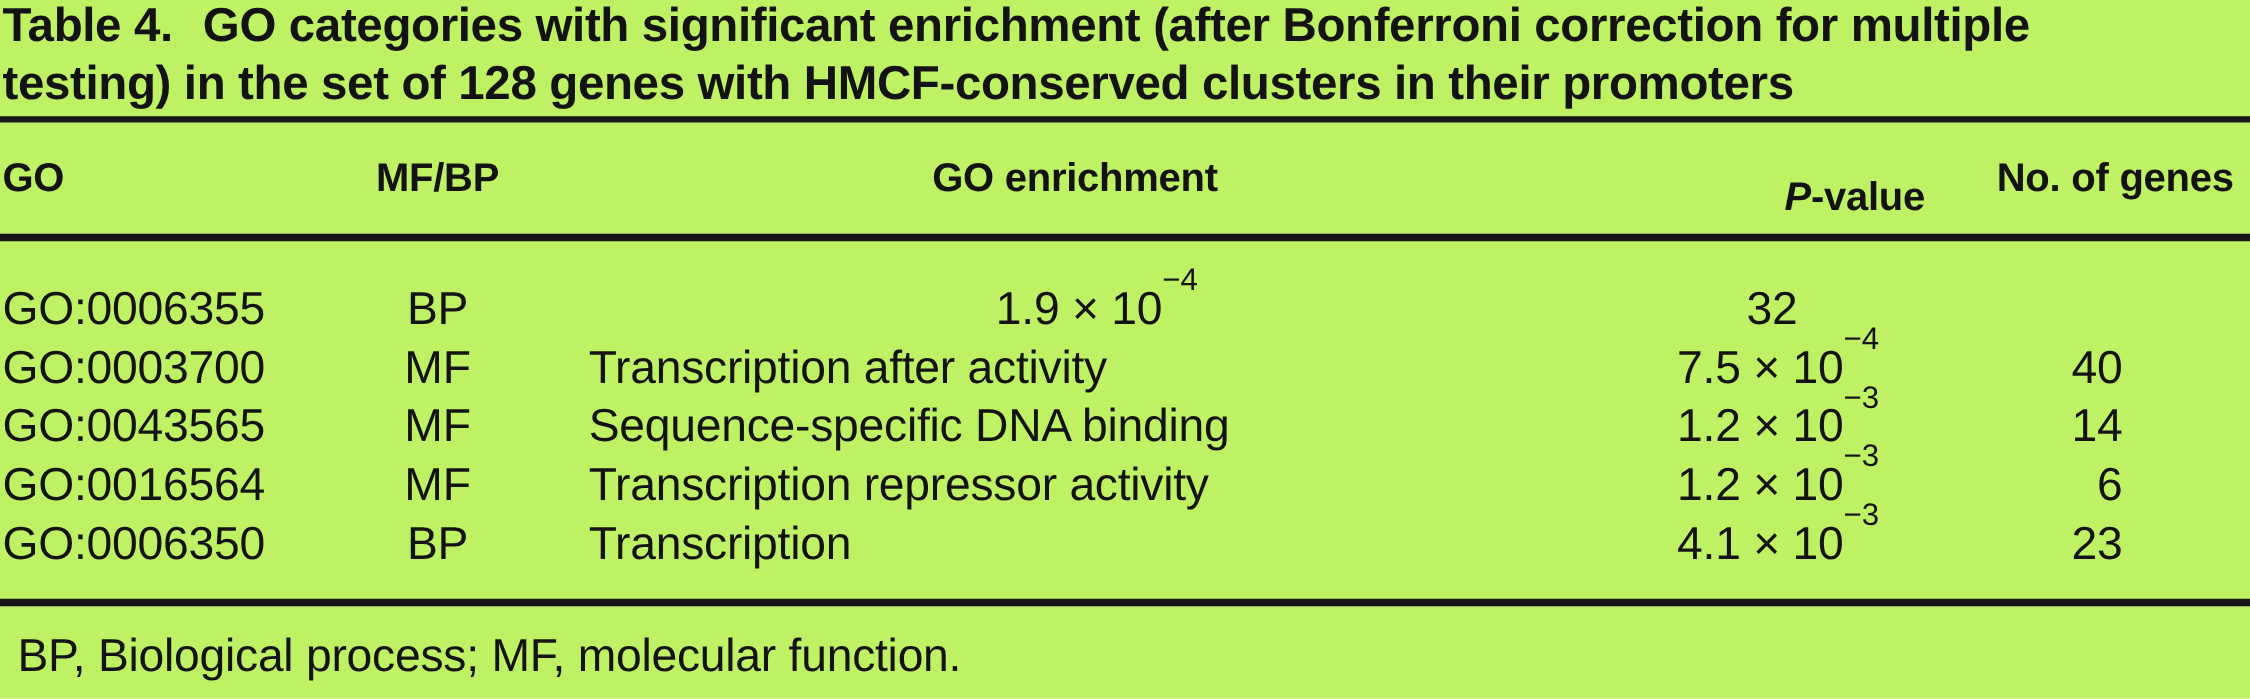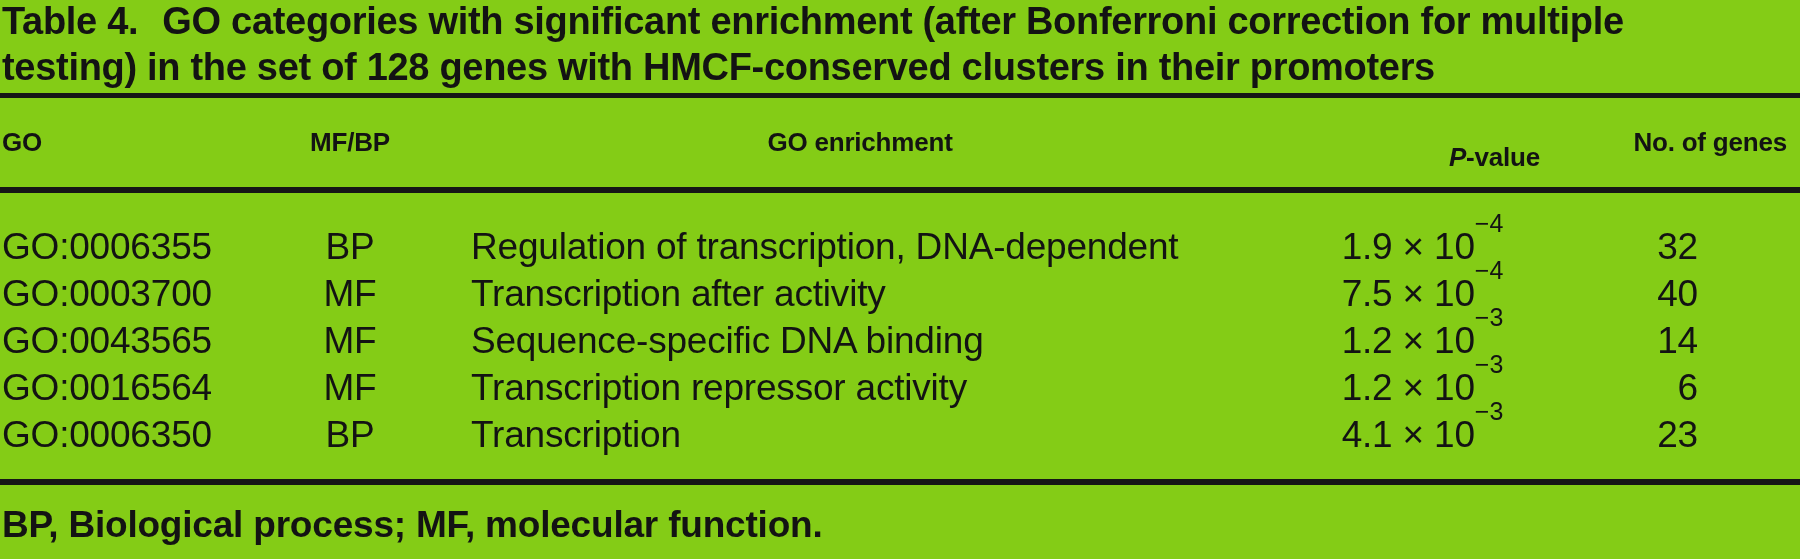--- a/index.html
+++ b/index.html
@@ -1,20 +1,20 @@
 <!DOCTYPE html>
 <html><head>
 <meta charset="utf-8">
 <style>
   html, body { margin: 0; padding: 0; background: #ffffff; }
   .canvas {
     position: relative;
     width: 1800px;
     height: 559px;
-    background: #84cc16;
+    background: #bef264;
     color: #131313;
     font-family: "Liberation Sans", sans-serif;
     overflow: hidden;
   }
   
   .title {
     position: absolute;
     top: -2px;
     left: 2px;
     font-size: 38px;
@@ -44,21 +44,21 @@
   .c-cat   { text-align: center; }
   .c-desc  { text-align: left;  padding-left: 21px; }
   .c-pval  { text-align: center;  padding-left: 35px; white-space: nowrap; }
   .c-genes { text-align: right; padding-right: 102px; }
   
   .hdr {
     position: absolute;
     top: 98px;
     height: 89px;
     align-items: center;
-    font-size: 26px;
+    font-size: 32px;
     font-weight: 700;
     letter-spacing: -0.2px;
   }
   .hdr .c-desc  { text-align: center; padding-left: 0; }
   .hdr .c-pval  { text-align: right; padding-left: 0; margin-top: 29px; }
   .hdr .c-genes { padding-right: 13px; }
   .it { font-style: italic; }
   
   .tbody {
     position: absolute;
@@ -77,24 +77,24 @@
     font-size: 25px;
     line-height: 0;
     position: relative;
     top: -14px;
     letter-spacing: 0;
   }
   
   .footnote {
     position: absolute;
     top: 503px;
-    left: 2px;
+    left: 14px;
     font-size: 37px;
     line-height: 44px;
-    font-weight: 700;
+    font-weight: 400;
     letter-spacing: -0.2px;
     white-space: nowrap;
   }
 </style>
 </head>
 <body>
 
 <div class="canvas">
 
   <div class="title">
@@ -112,21 +112,20 @@
     <div class="c-genes">No. of genes</div>
   </div>
 
   <div class="rule rule2"></div>
 
   <div class="tbody">
 
     <div class="row">
       <div class="c-go">GO:0006355</div>
       <div class="c-cat">BP</div>
-      <div class="c-desc">Regulation of transcription, DNA-dependent</div>
       <div class="c-pval"><span>1.9 × 10</span><sup class="exp">−4</sup></div>
       <div class="c-genes">32</div>
     </div>
 
     <div class="row">
       <div class="c-go">GO:0003700</div>
       <div class="c-cat">MF</div>
       <div class="c-desc">Transcription after activity</div>
       <div class="c-pval"><span>7.5 × 10</span><sup class="exp">−4</sup></div>
       <div class="c-genes">40</div>

